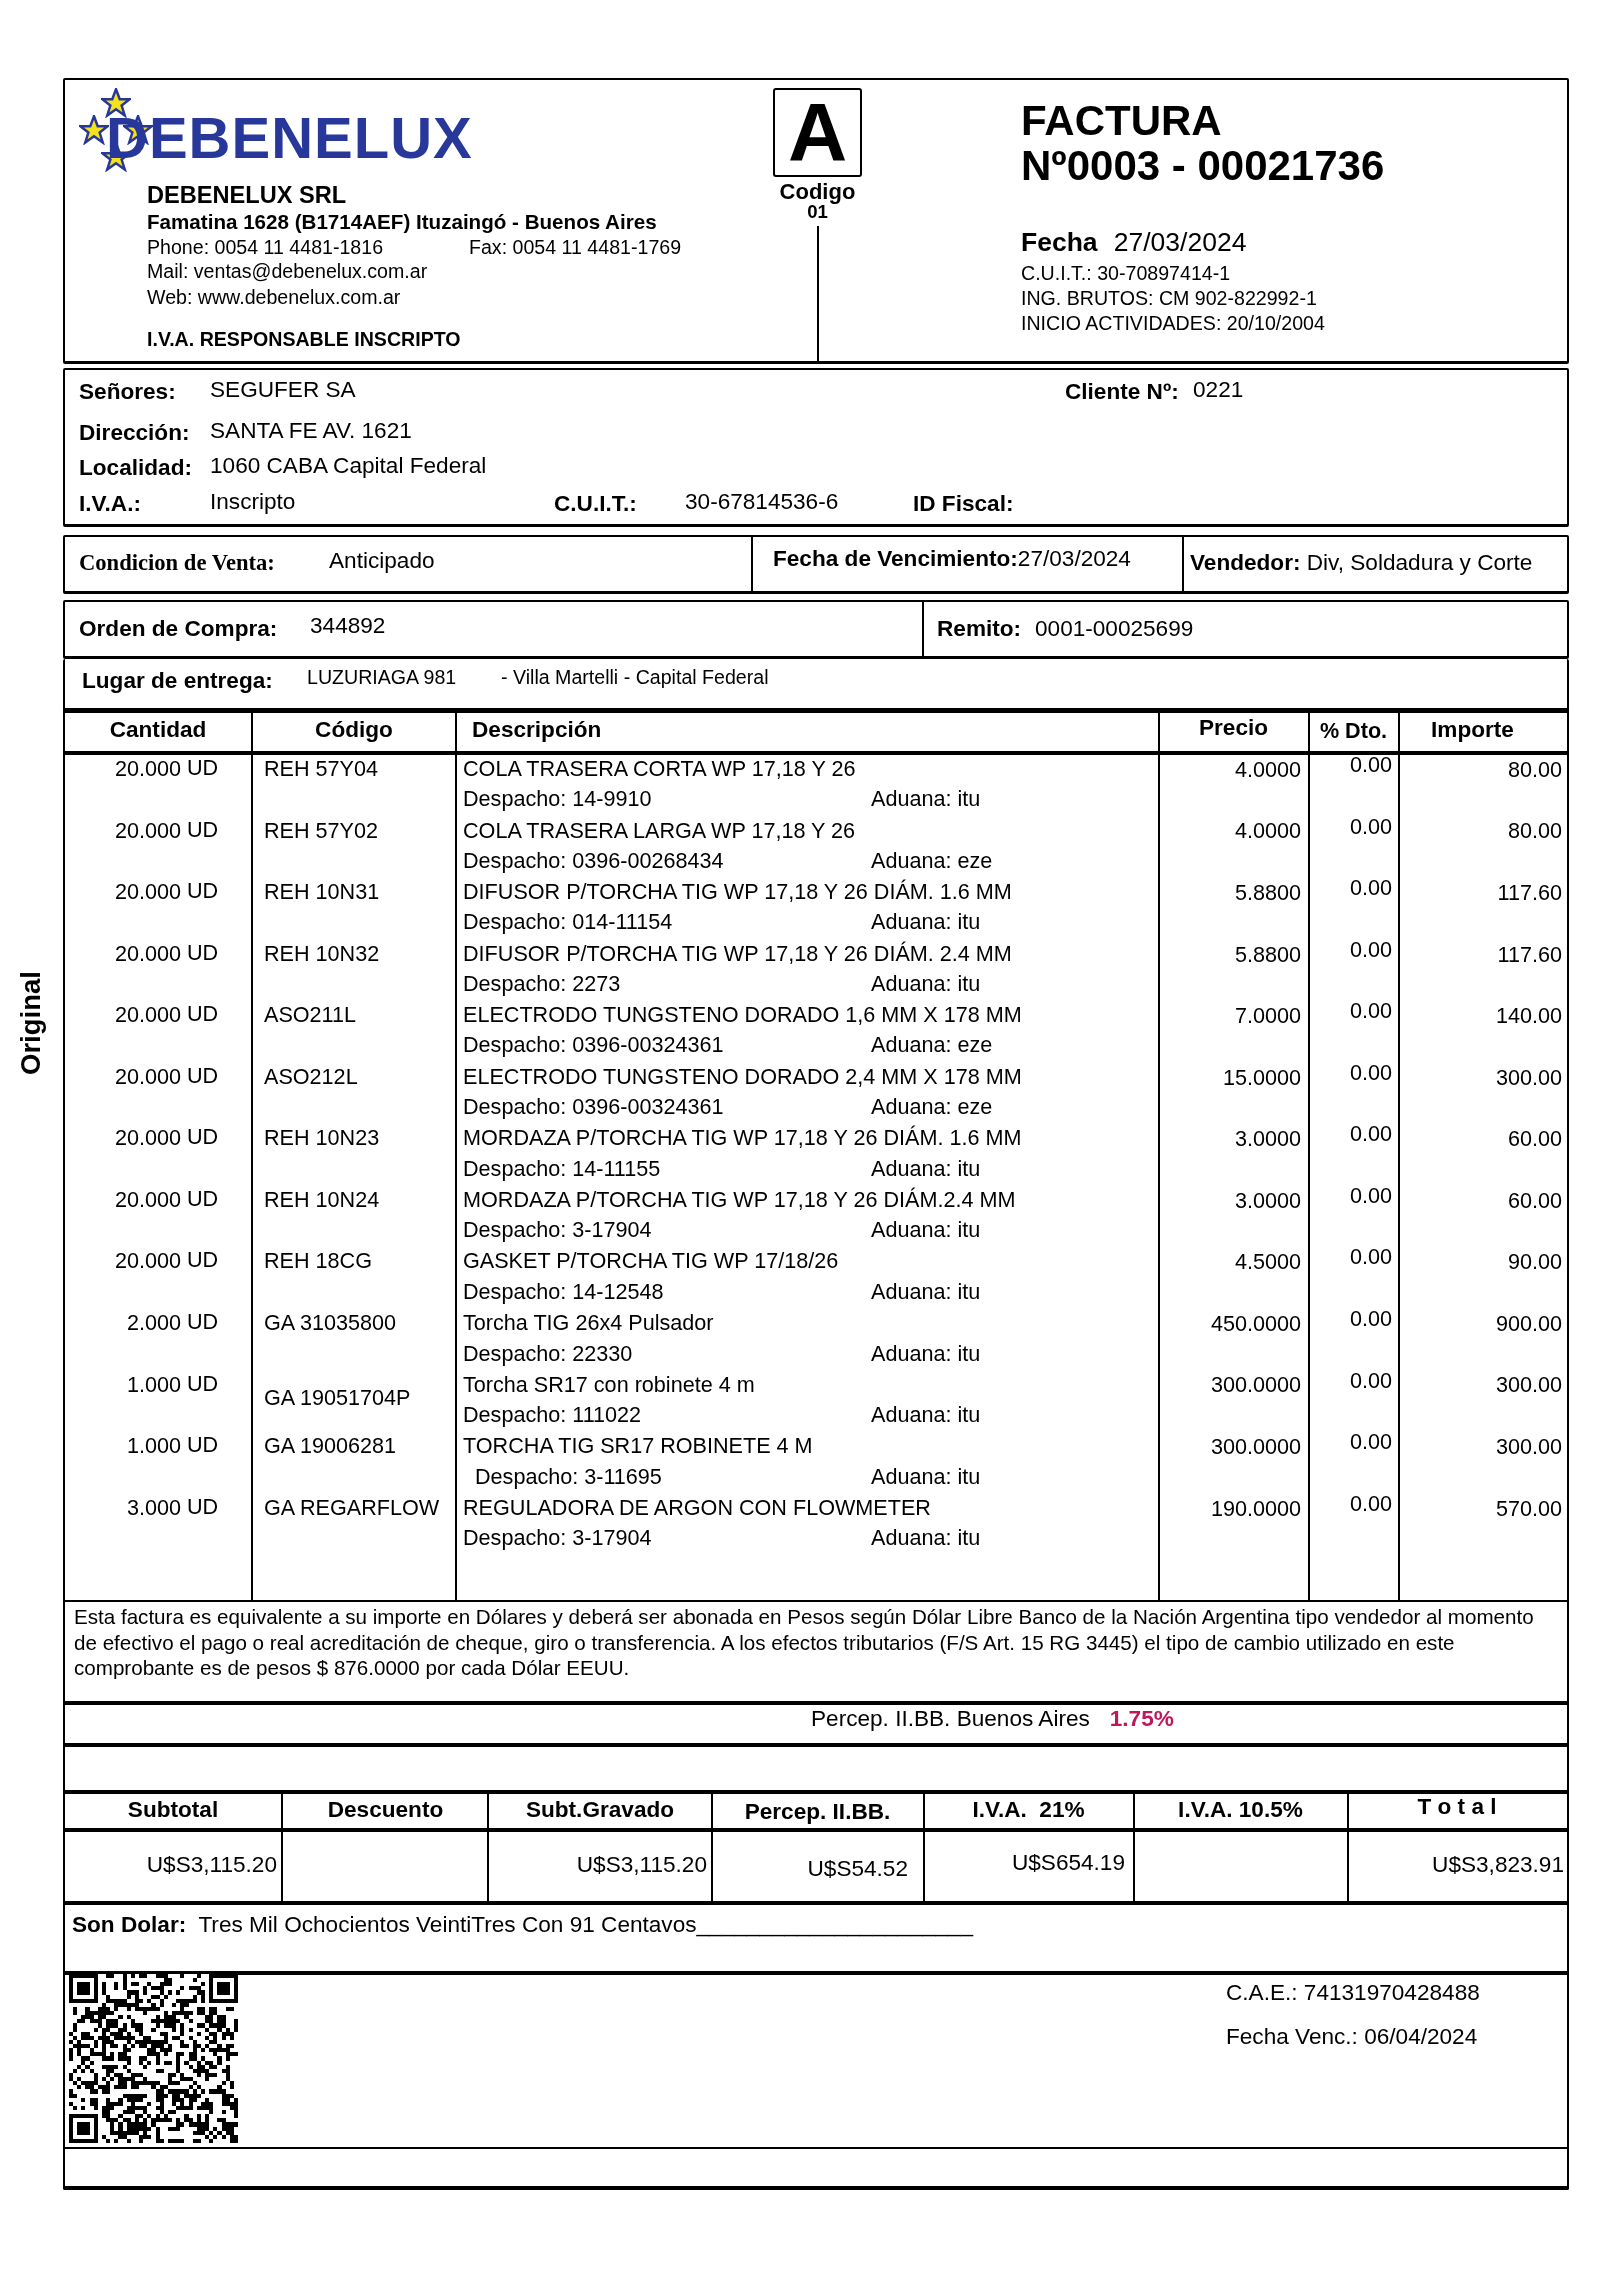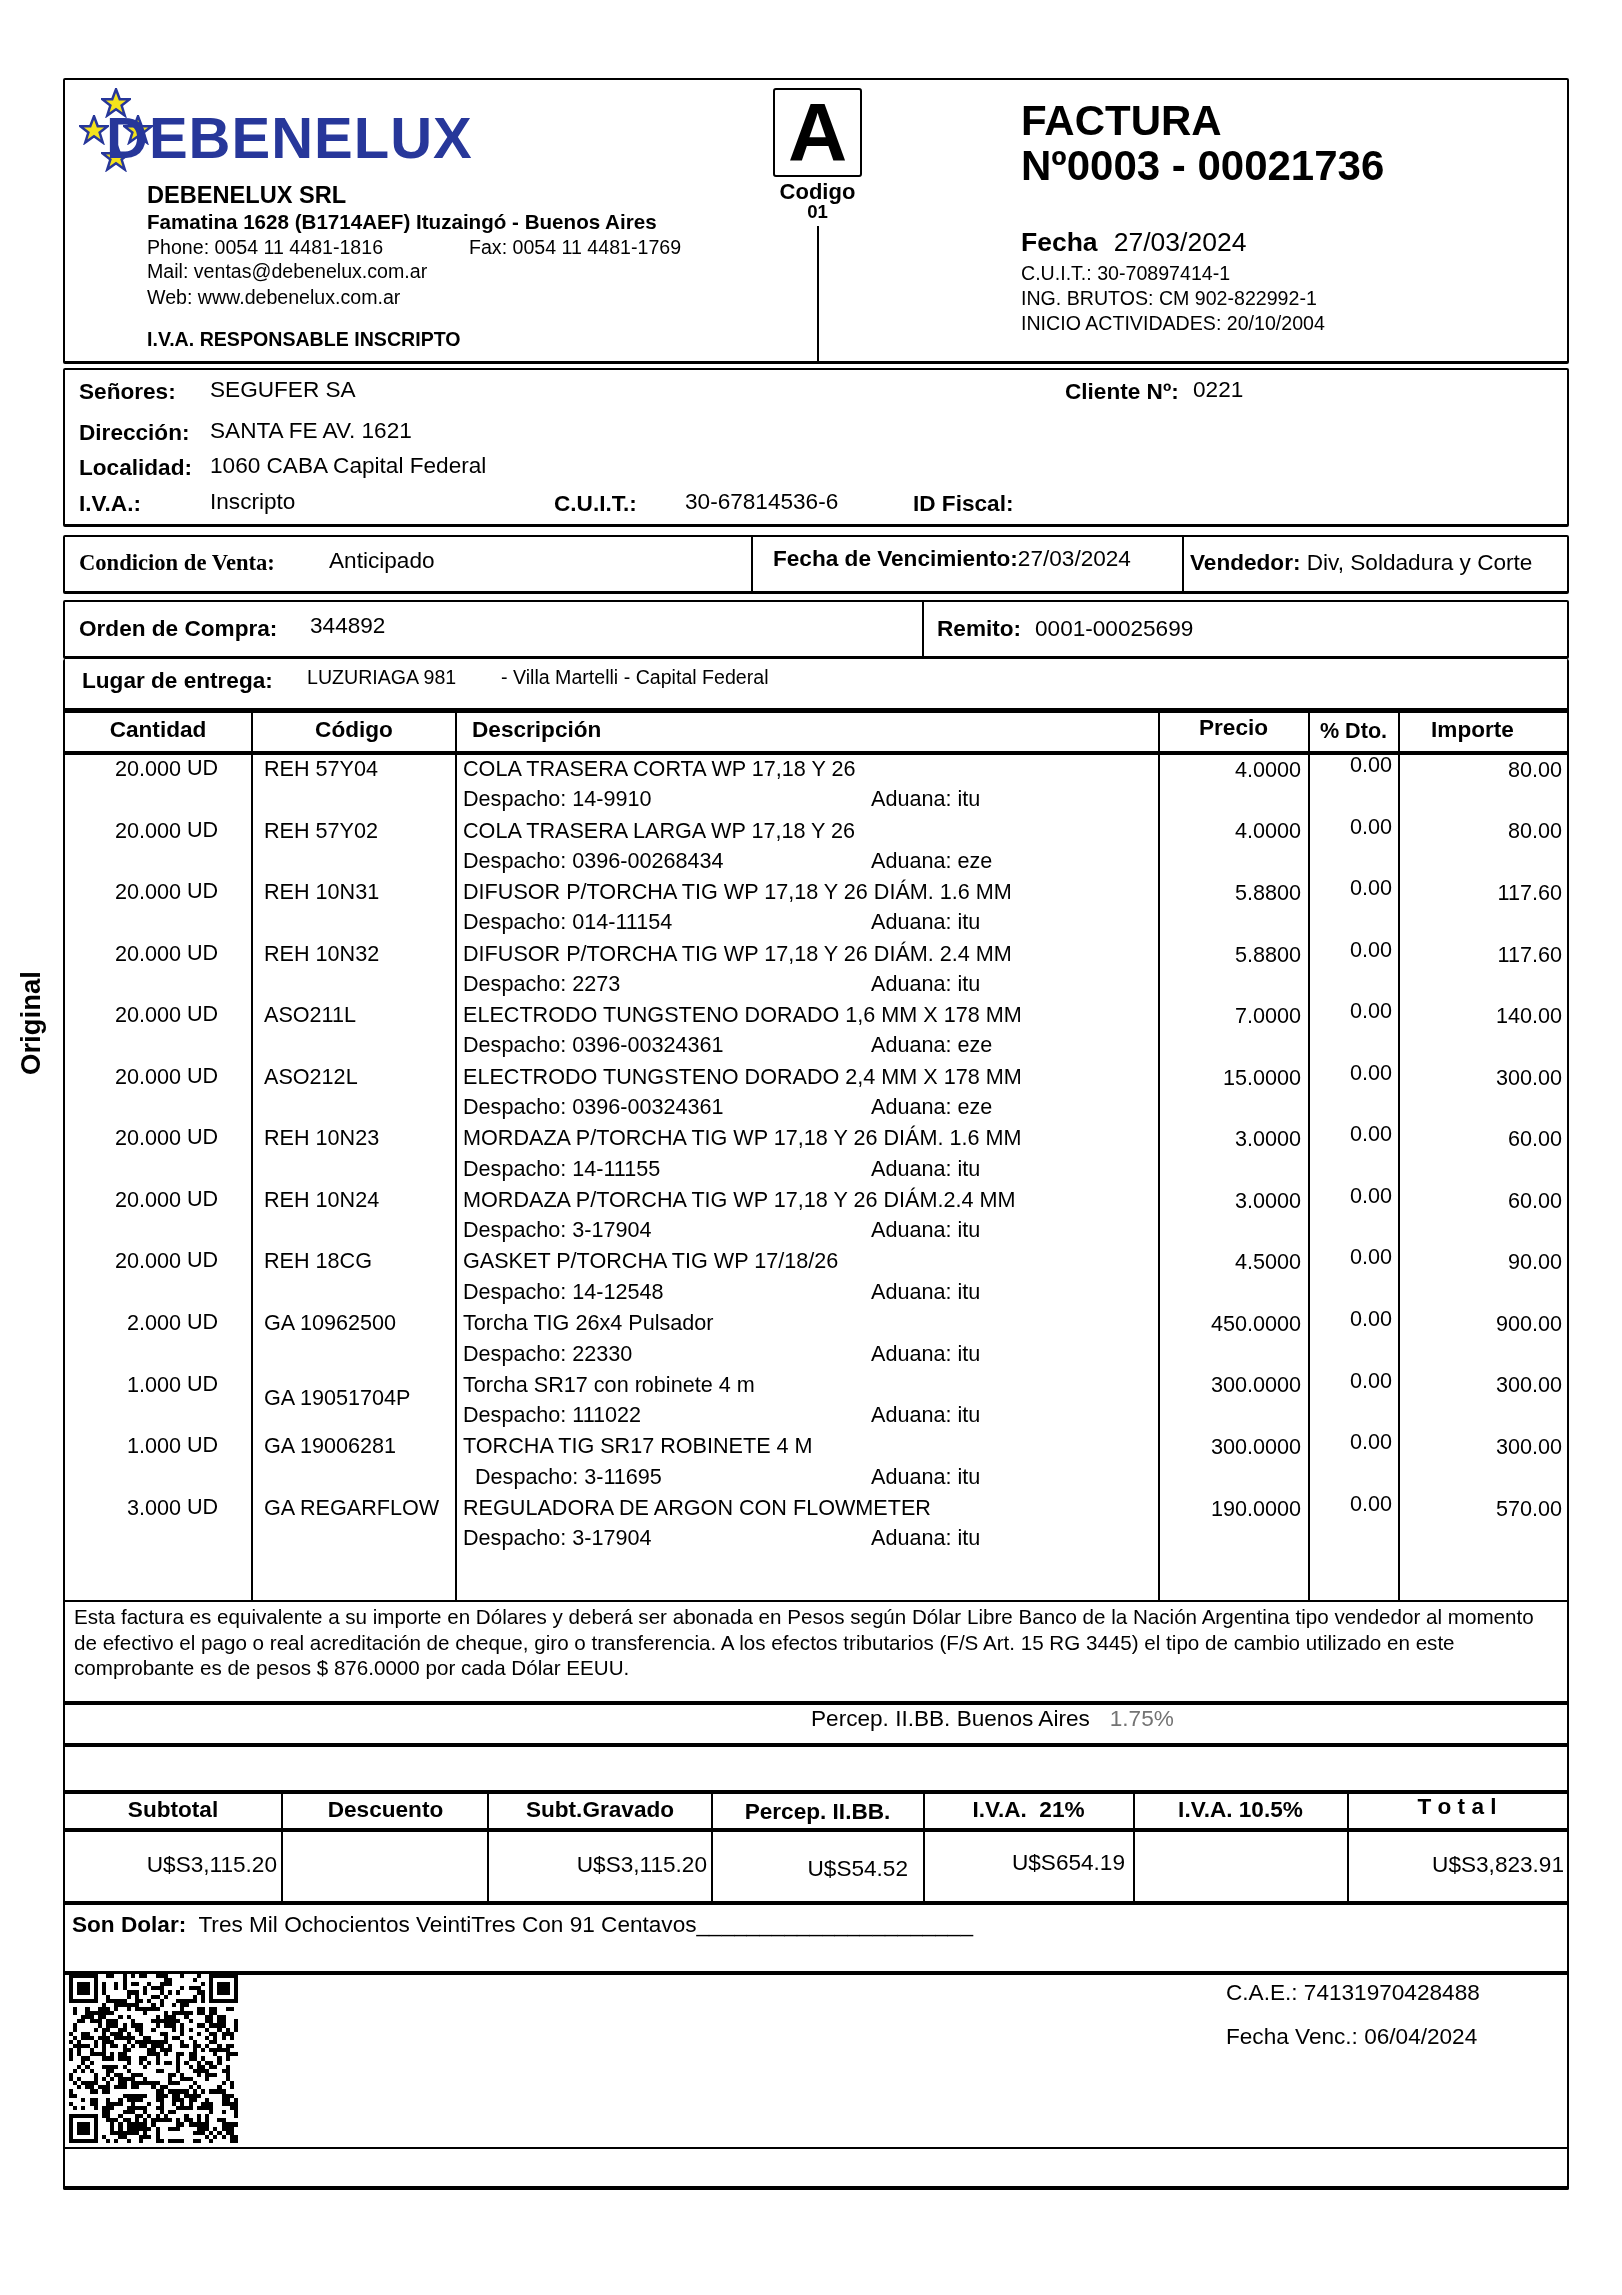--- a/index.html
+++ b/index.html
@@ -223,21 +223,21 @@
     <div class="abs row-text " style="left:264px; top:1248px;">REH 18CG</div>
     <div class="abs row-text " style="left:463px; top:1248px;">GASKET  P/TORCHA TIG WP 17/18/26</div>
     <div class="abs row-text " style="left:463px; top:1279px;">Despacho: 14-12548</div>
     <div class="abs row-text " style="left:871px; top:1279px;">Aduana: itu</div>
     <div class="abs row-text " style="left:1160px; top:1249px; width:141px; text-align:right;">4.5000</div>
     <div class="abs row-text " style="left:1310px; top:1244px; width:82px; text-align:right;">0.00</div>
     <div class="abs row-text " style="left:1399px; top:1249px; width:163px; text-align:right;">90.00</div>
     <div></div>
     <div class="abs row-text " style="left:69px; top:1310px; width:112px; text-align:right;">2.000</div>
     <div class="abs row-text " style="left:187px; top:1309px;">UD</div>
-    <div class="abs row-text " style="left:264px; top:1310px;">GA 10962500</div>
+    <div class="abs row-text " style="left:264px; top:1310px;">GA 31035800</div>
     <div class="abs row-text " style="left:463px; top:1310px;">Torcha TIG 26x4 Pulsador</div>
     <div class="abs row-text " style="left:463px; top:1341px;">Despacho: 22330</div>
     <div class="abs row-text " style="left:871px; top:1341px;">Aduana: itu</div>
     <div class="abs row-text " style="left:1160px; top:1311px; width:141px; text-align:right;">450.0000</div>
     <div class="abs row-text " style="left:1310px; top:1306px; width:82px; text-align:right;">0.00</div>
     <div class="abs row-text " style="left:1399px; top:1311px; width:163px; text-align:right;">900.00</div>
     <div></div>
     <div class="abs row-text " style="left:69px; top:1372px; width:112px; text-align:right;">1.000</div>
     <div class="abs row-text " style="left:187px; top:1371px;">UD</div>
     <div class="abs row-text " style="left:264px; top:1372px;margin-top:13px;">GA 19051704P</div>
@@ -268,21 +268,21 @@
     <div class="abs row-text " style="left:1310px; top:1491px; width:82px; text-align:right;">0.00</div>
     <div class="abs row-text " style="left:1399px; top:1496px; width:163px; text-align:right;">570.00</div>
   </div>
 
 <div class="box" style="left:63px; top:1599px; width:1506px; height:106px; border-top:none; border-radius:0; border-bottom-width:4.4px;"></div>
 <div class="abs" style="left:74px; top:1604px; width:1487px; font-size:20.6px; line-height:25.5px;">Esta factura es equivalente a su importe en Dólares y deberá ser abonada en Pesos según Dólar Libre Banco de la Nación Argentina tipo vendedor al momento de efectivo el pago o real acreditación de cheque, giro o transferencia. A los efectos tributarios (F/S Art. 15 RG 3445) el tipo de cambio utilizado en este comprobante es de pesos $ 876.0000 por cada Dólar EEUU.</div>
 
 <div class="box" style="left:63px; top:1703px; width:1506px; height:44px; border-top:none; border-radius:0; border-bottom-width:4.4px;"></div>
 <div class="abs nowrap" style="left:811px; top:1706px; font-size:22.6px; line-height:26.5px;">
   <span>Percep. II.BB. Buenos Aires</span>
-  <span style="color:#737373; margin-left:13.7px;">1.75%</span>
+  <span style="color:#be185d; margin-left:13.7px;font-weight:bold;">1.75%</span>
 </div>
 
 <div class="box" style="left:63px; top:1745px; width:1506px; height:49px; border-top:none; border-radius:0; border-bottom-width:4.4px;"></div>
 
 <div class="box" style="left:63px; top:1792px; width:1506px; height:113px; border-top:none; border-radius:0; border-bottom-width:4.4px;"></div>
 <div class="hline" style="left:64px; top:1828px; width:1504px; height:4.4px;"></div>
 <div class="vline" style="left:281px; top:1793px; height:111px; width:1.5px;"></div>
 <div class="vline" style="left:487px; top:1793px; height:111px; width:1.5px;"></div>
 <div class="vline" style="left:711px; top:1793px; height:111px; width:1.5px;"></div>
 <div class="vline" style="left:923px; top:1793px; height:111px; width:1.5px;"></div>

